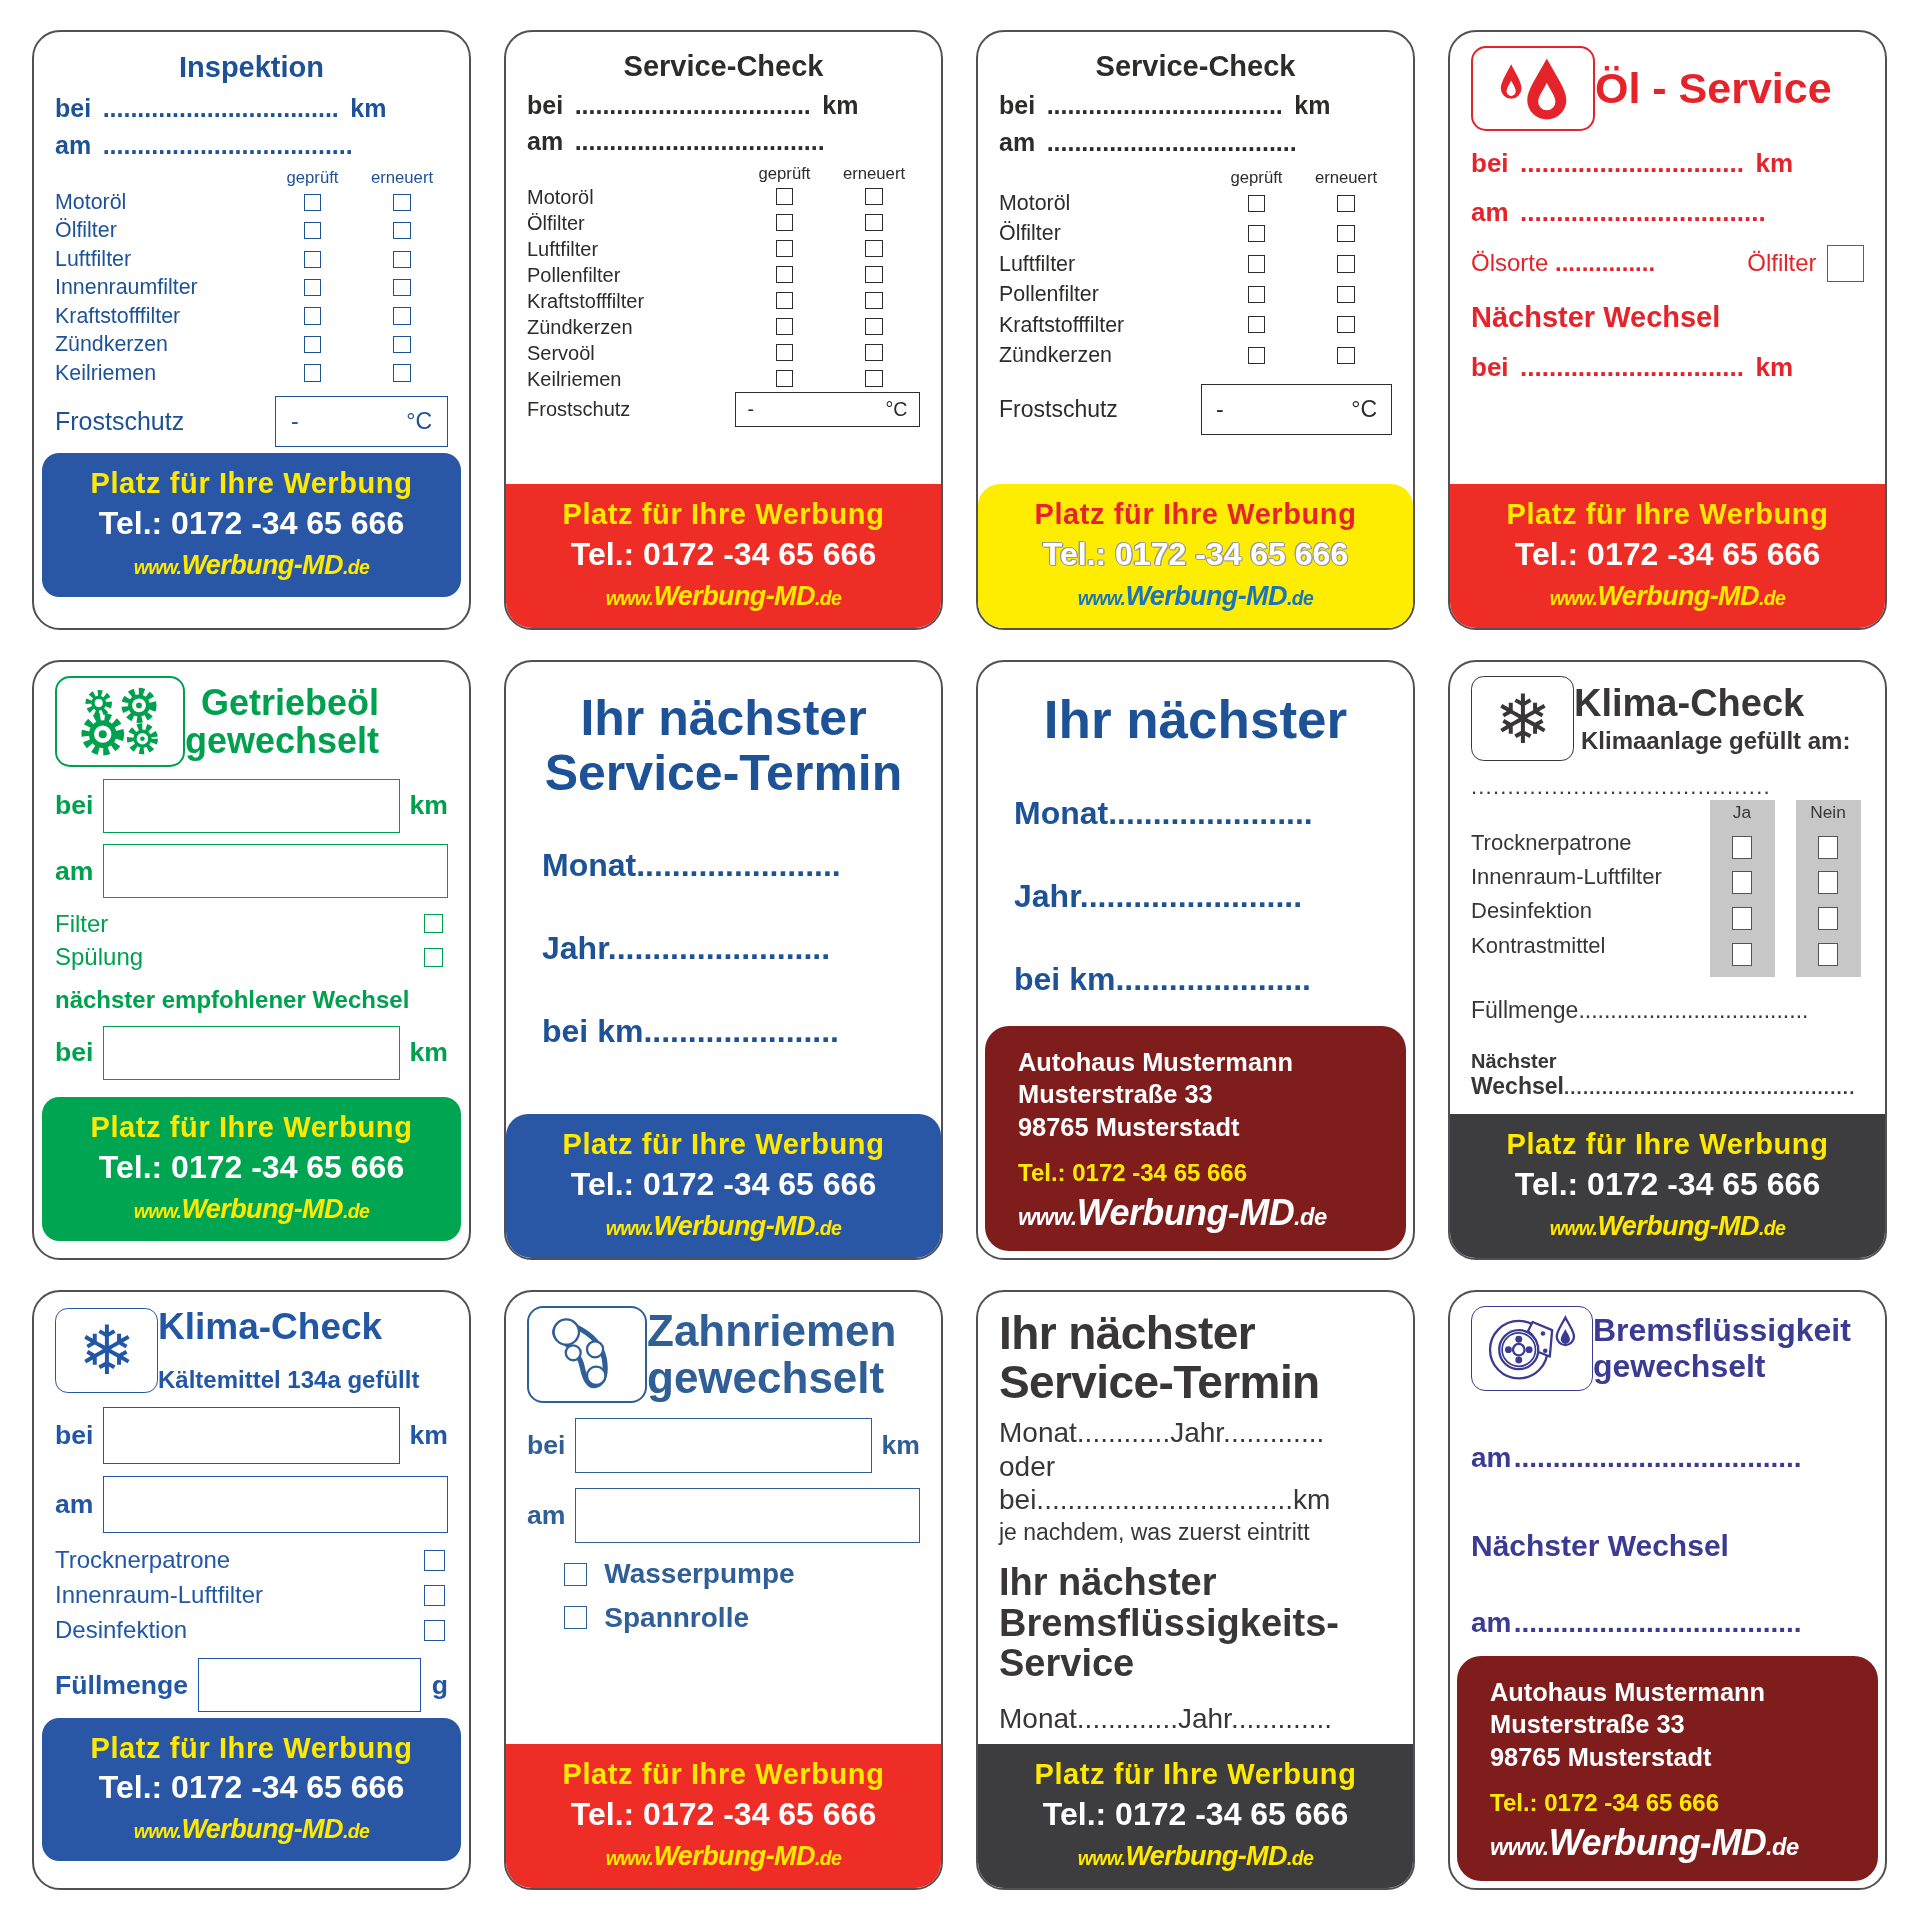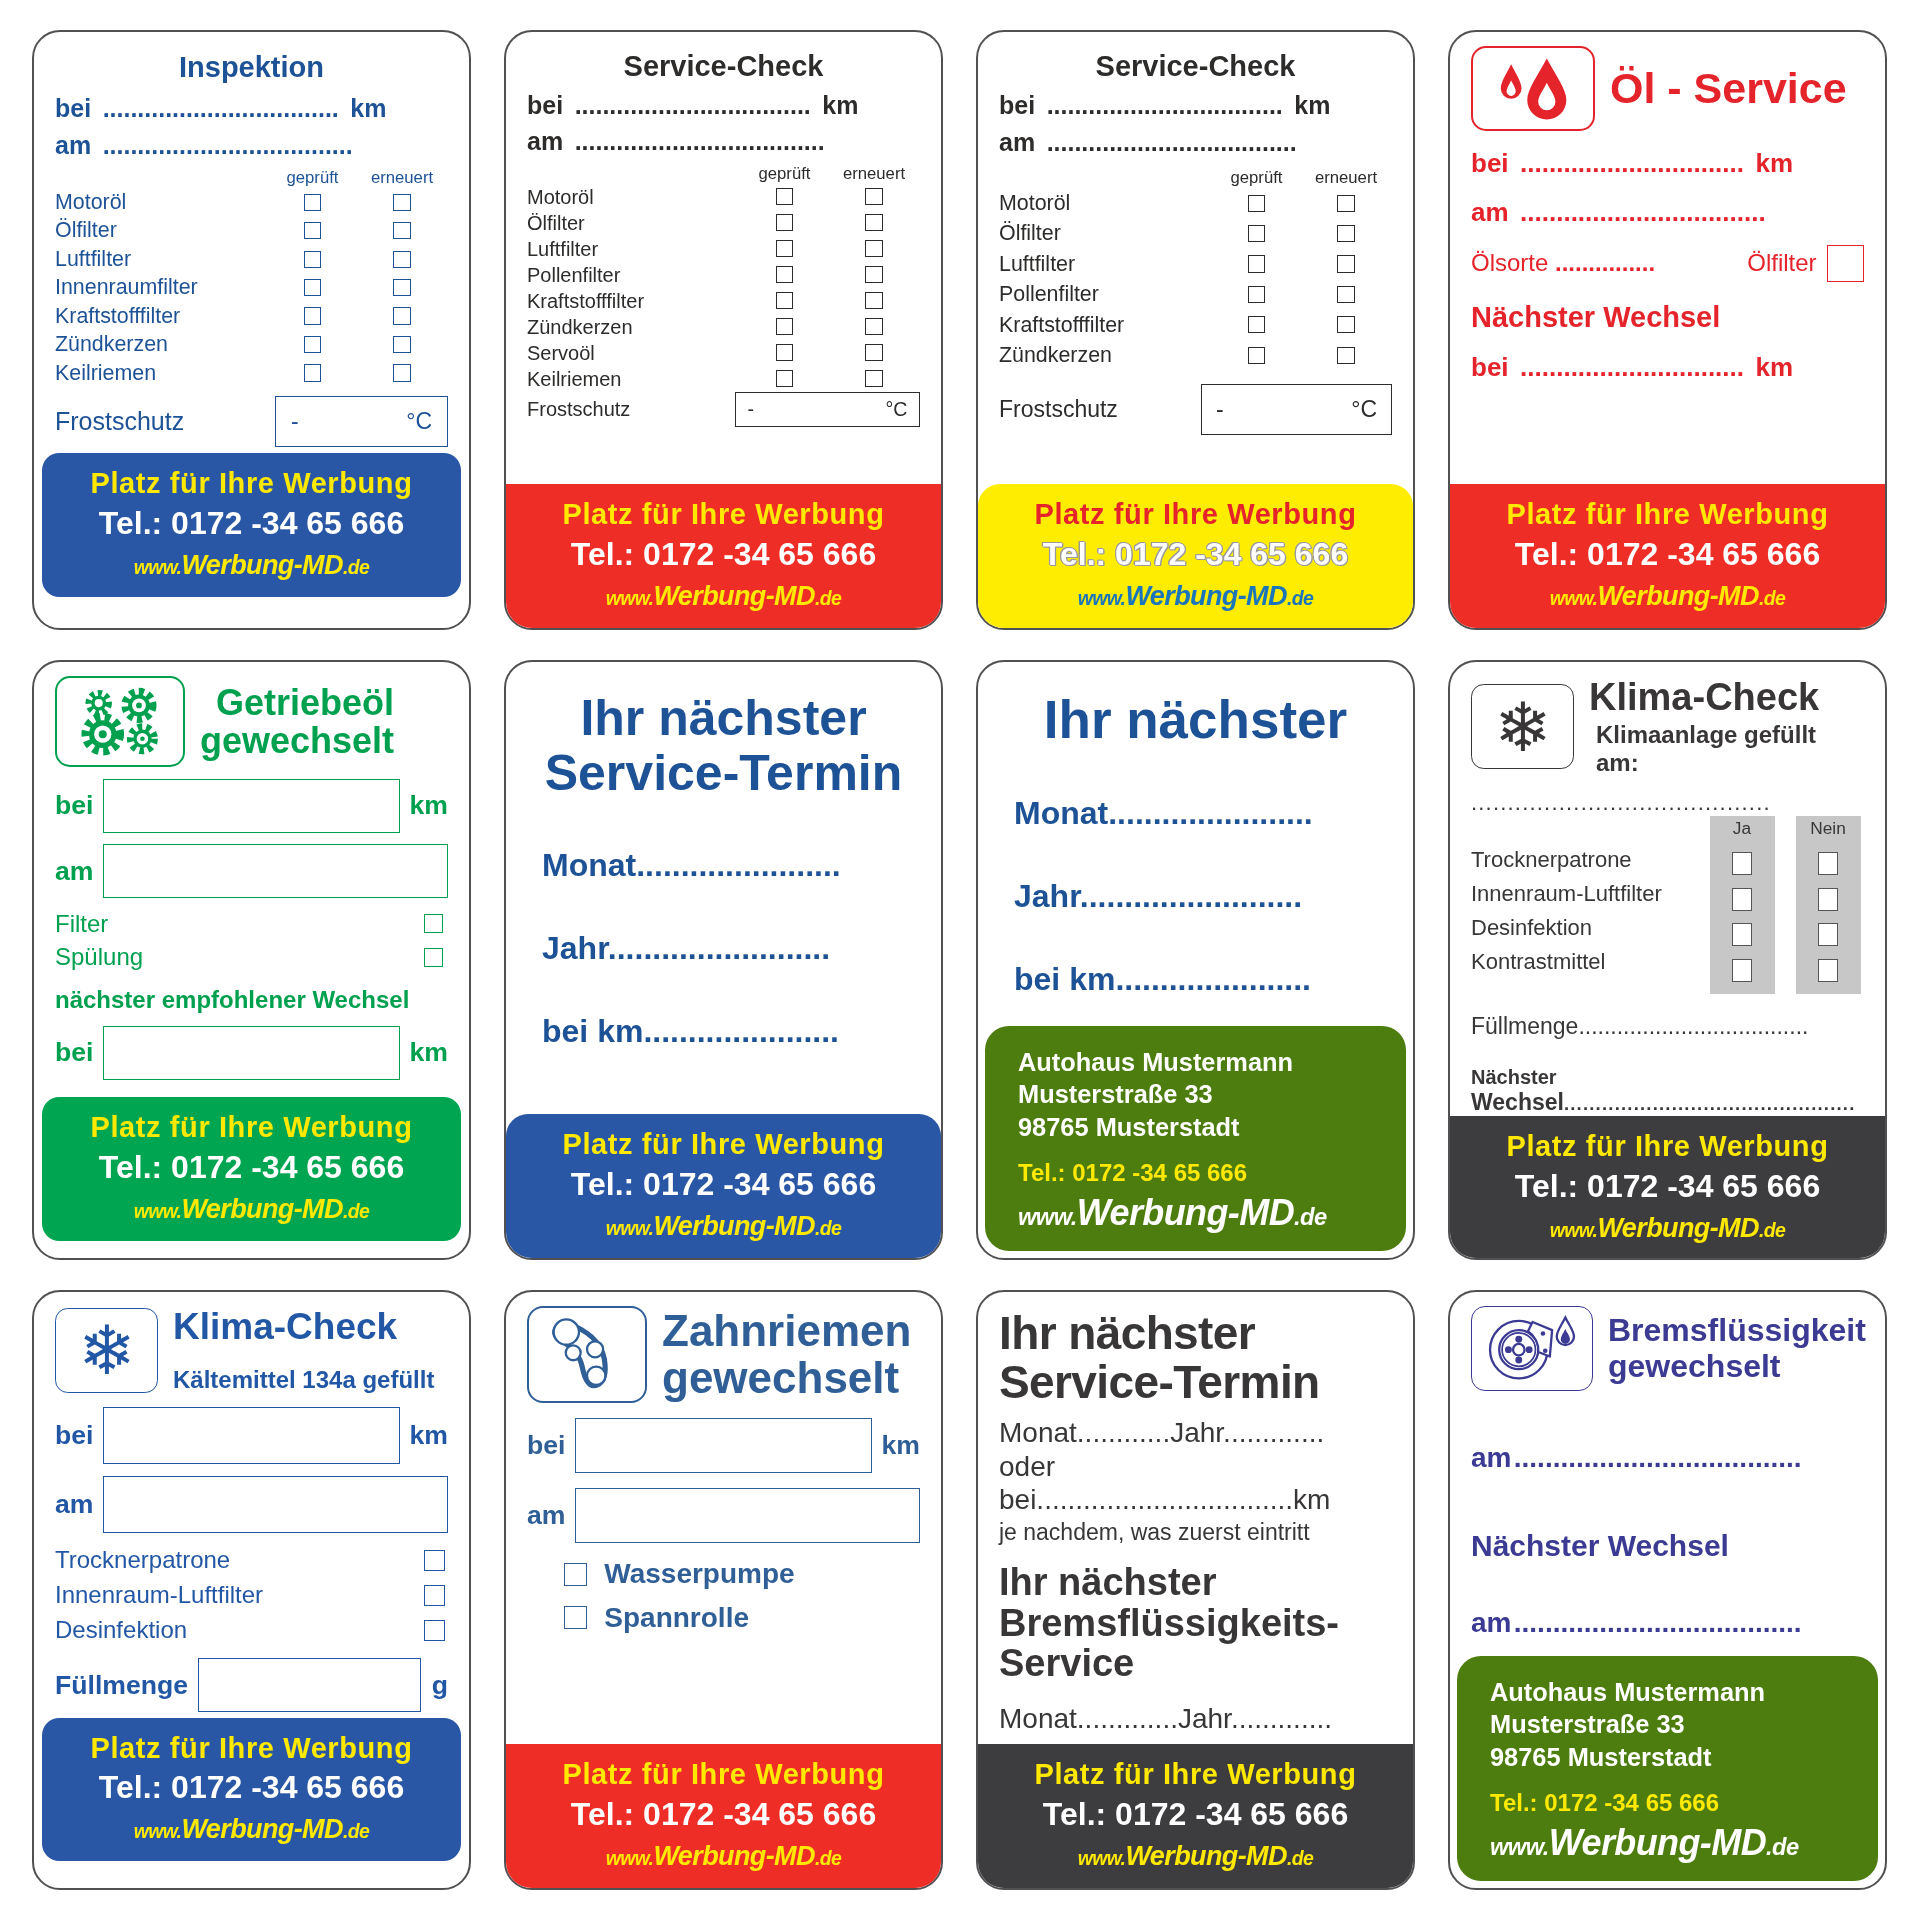--- a/index.html
+++ b/index.html
@@ -22,21 +22,21 @@
   .crow{display:grid;grid-template-columns:1fr 87px 92px;align-items:center;}
   .cb{width:17.3px;height:17.3px;border:1.7px solid currentColor;background:#fff;display:block;margin:0 auto;box-sizing:border-box;}
   .frost{display:flex;align-items:center;}
   .frostbox{margin-left:auto;border:1.7px solid currentColor;display:flex;align-items:center;justify-content:space-between;box-sizing:border-box;}
   
   .foot{margin-top:auto;text-align:center;padding:14px 10.4px 16px;}
   .foot-inset{margin:5.8px 8px 8px;border-radius:17.3px;}
   .foot-roundtop{border-radius:22px 22px 0 0;}
   .foot-insetbig{margin:3.5px 7px 7px;border-radius:24px;}
   .bg-blue{background:#2a57a5}.bg-red{background:#ee2d26}.bg-yellow{background:#ffed00}
-  .bg-green{background:#00a551}.bg-indigo{background:#4d7c0f}.bg-dark{background:#3d3c3e}
+  .bg-green{background:#00a551}.bg-indigo{background:#7f1d1d}.bg-dark{background:#3d3c3e}
   .f-ad{font-size:29px;font-weight:700;color:#ffe900;letter-spacing:0.6px;}
   .f-tel{font-size:32px;font-weight:700;color:#ffffff;margin-top:4.6px;}
   .f-web{font-size:27px;font-weight:700;font-style:italic;color:#ffe900;margin-top:8px;letter-spacing:-0.6px;}
   .f-web .ws{font-size:0.72em;}
   .foot-yellow .f-ad{color:#e5232b;}
   .foot-yellow .f-tel{color:#fff;text-shadow:-1.2px 0 0 #9a9a9a,1.2px 0 0 #9a9a9a,0 -1.2px 0 #9a9a9a,0 1.2px 0 #9a9a9a,1.2px 1.2px 0 #9a9a9a,-1.2px -1.2px 0 #9a9a9a;}
   .foot-yellow .f-web{color:#1b75bb;}
   .foot-addr{margin-top:auto;text-align:left;padding:19.6px 15px 17.3px 33px;}
   .fa-line{color:#fff;font-weight:700;font-size:25.4px;line-height:1.28;}
   .fa-tel{color:#ffe900;font-weight:700;font-size:24px;margin-top:16px;}
@@ -57,21 +57,21 @@
   .s2 .frow{display:grid;grid-template-columns:1fr 185px;align-items:center;font-size:20px;}
   .s2 .frostbox{width:100%;height:35px;padding:0 11.5px;font-size:19.6px;}
   
   .s3 .title{font-size:29px;margin:3.5px 0 8px;}
   .s3 .fline{font-size:25px;margin:8px 0;}
   .s3 .chead{font-size:16.7px;margin-top:11.5px;}
   .s3 .crow{font-size:21.4px;line-height:1.42;}
   .s3 .frost{font-size:23px;margin-top:14px;}
   .s3 .frostbox{width:191px;height:51px;padding:0 14px;font-size:23px;}
   
-  .hdr{display:flex;align-items:center;gap:15px;}
+  .hdr{display:flex;align-items:center;}
   .iconbox{border:2.3px solid currentColor;border-radius:15px;display:flex;align-items:center;justify-content:center;flex:none;box-sizing:border-box;}
   .s4 .iconbox{width:124px;height:85px;}
   .s4 .title{font-size:43px;font-weight:700;}
   .s4 .fline{font-size:26px;margin:17.3px 0;}
   .s4 .ols{display:flex;align-items:center;font-size:24px;margin:15px 0;white-space:nowrap;}
   .s4 .olbox{width:37px;height:37px;border:1.7px solid currentColor;margin-left:10.4px;box-sizing:border-box;}
   .s4 .nw{font-size:29px;font-weight:700;margin:19.6px 0 3.5px;}
   
   .s5 .iconbox{width:130px;height:91px;}
   .s5 .title{font-size:36px;font-weight:700;line-height:1.04;text-align:right;}

